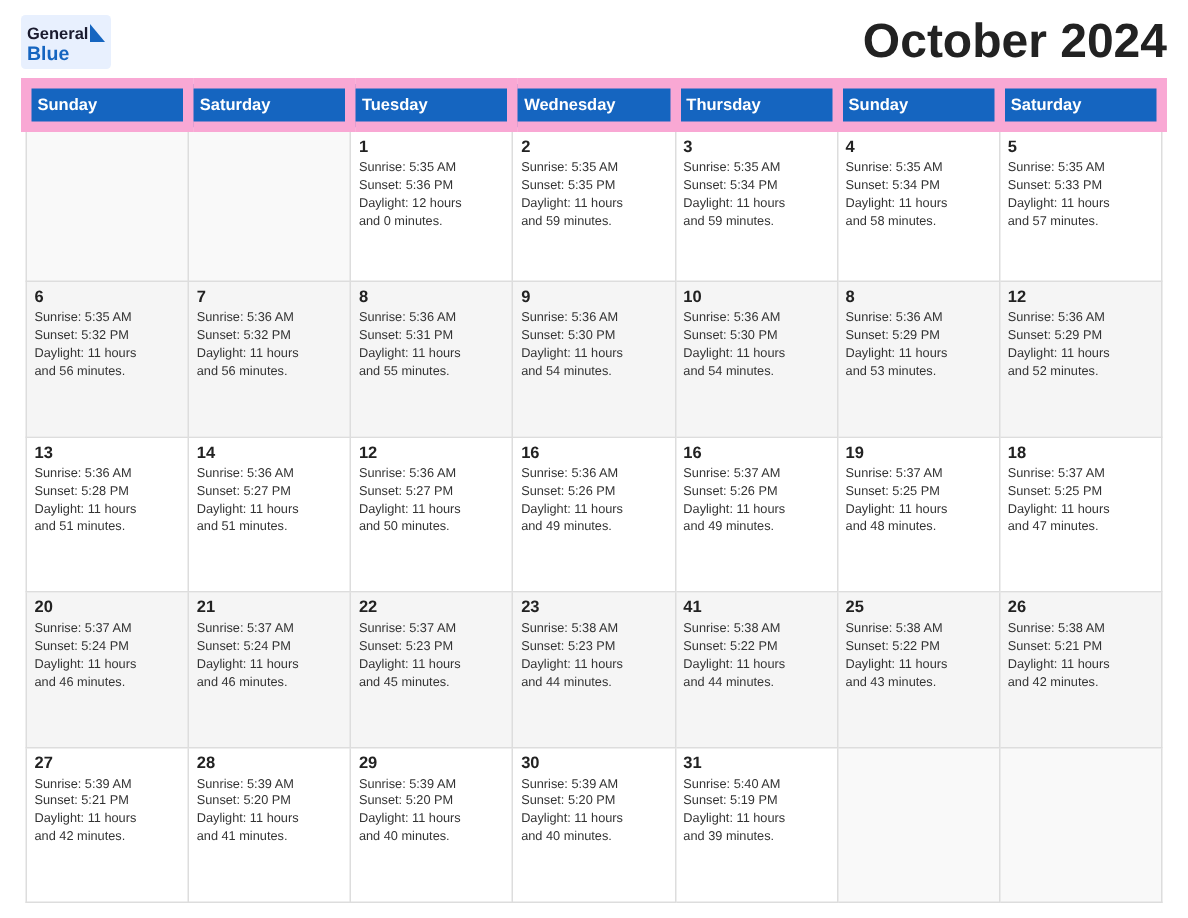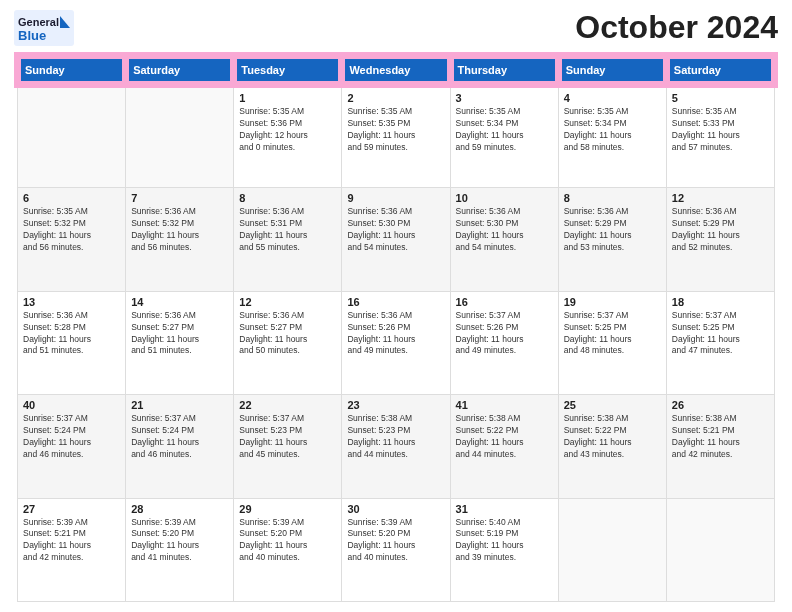--- a/index.html
+++ b/index.html
@@ -201,21 +201,21 @@
             <span class="day-num">19</span>
             <div class="day-info">Sunrise: 5:37 AM<br>Sunset: 5:25 PM<br>Daylight: 11 hours<br>and 48 minutes.</div>
           </td>
           <td>
             <span class="day-num">18</span>
             <div class="day-info">Sunrise: 5:37 AM<br>Sunset: 5:25 PM<br>Daylight: 11 hours<br>and 47 minutes.</div>
           </td>
         </tr>
         <tr class="week-row-even">
           <td>
-            <span class="day-num">40</span>
+            <span class="day-num">20</span>
             <div class="day-info">Sunrise: 5:37 AM<br>Sunset: 5:24 PM<br>Daylight: 11 hours<br>and 46 minutes.</div>
           </td>
           <td>
             <span class="day-num">21</span>
             <div class="day-info">Sunrise: 5:37 AM<br>Sunset: 5:24 PM<br>Daylight: 11 hours<br>and 46 minutes.</div>
           </td>
           <td>
             <span class="day-num">22</span>
             <div class="day-info">Sunrise: 5:37 AM<br>Sunset: 5:23 PM<br>Daylight: 11 hours<br>and 45 minutes.</div>
           </td>

